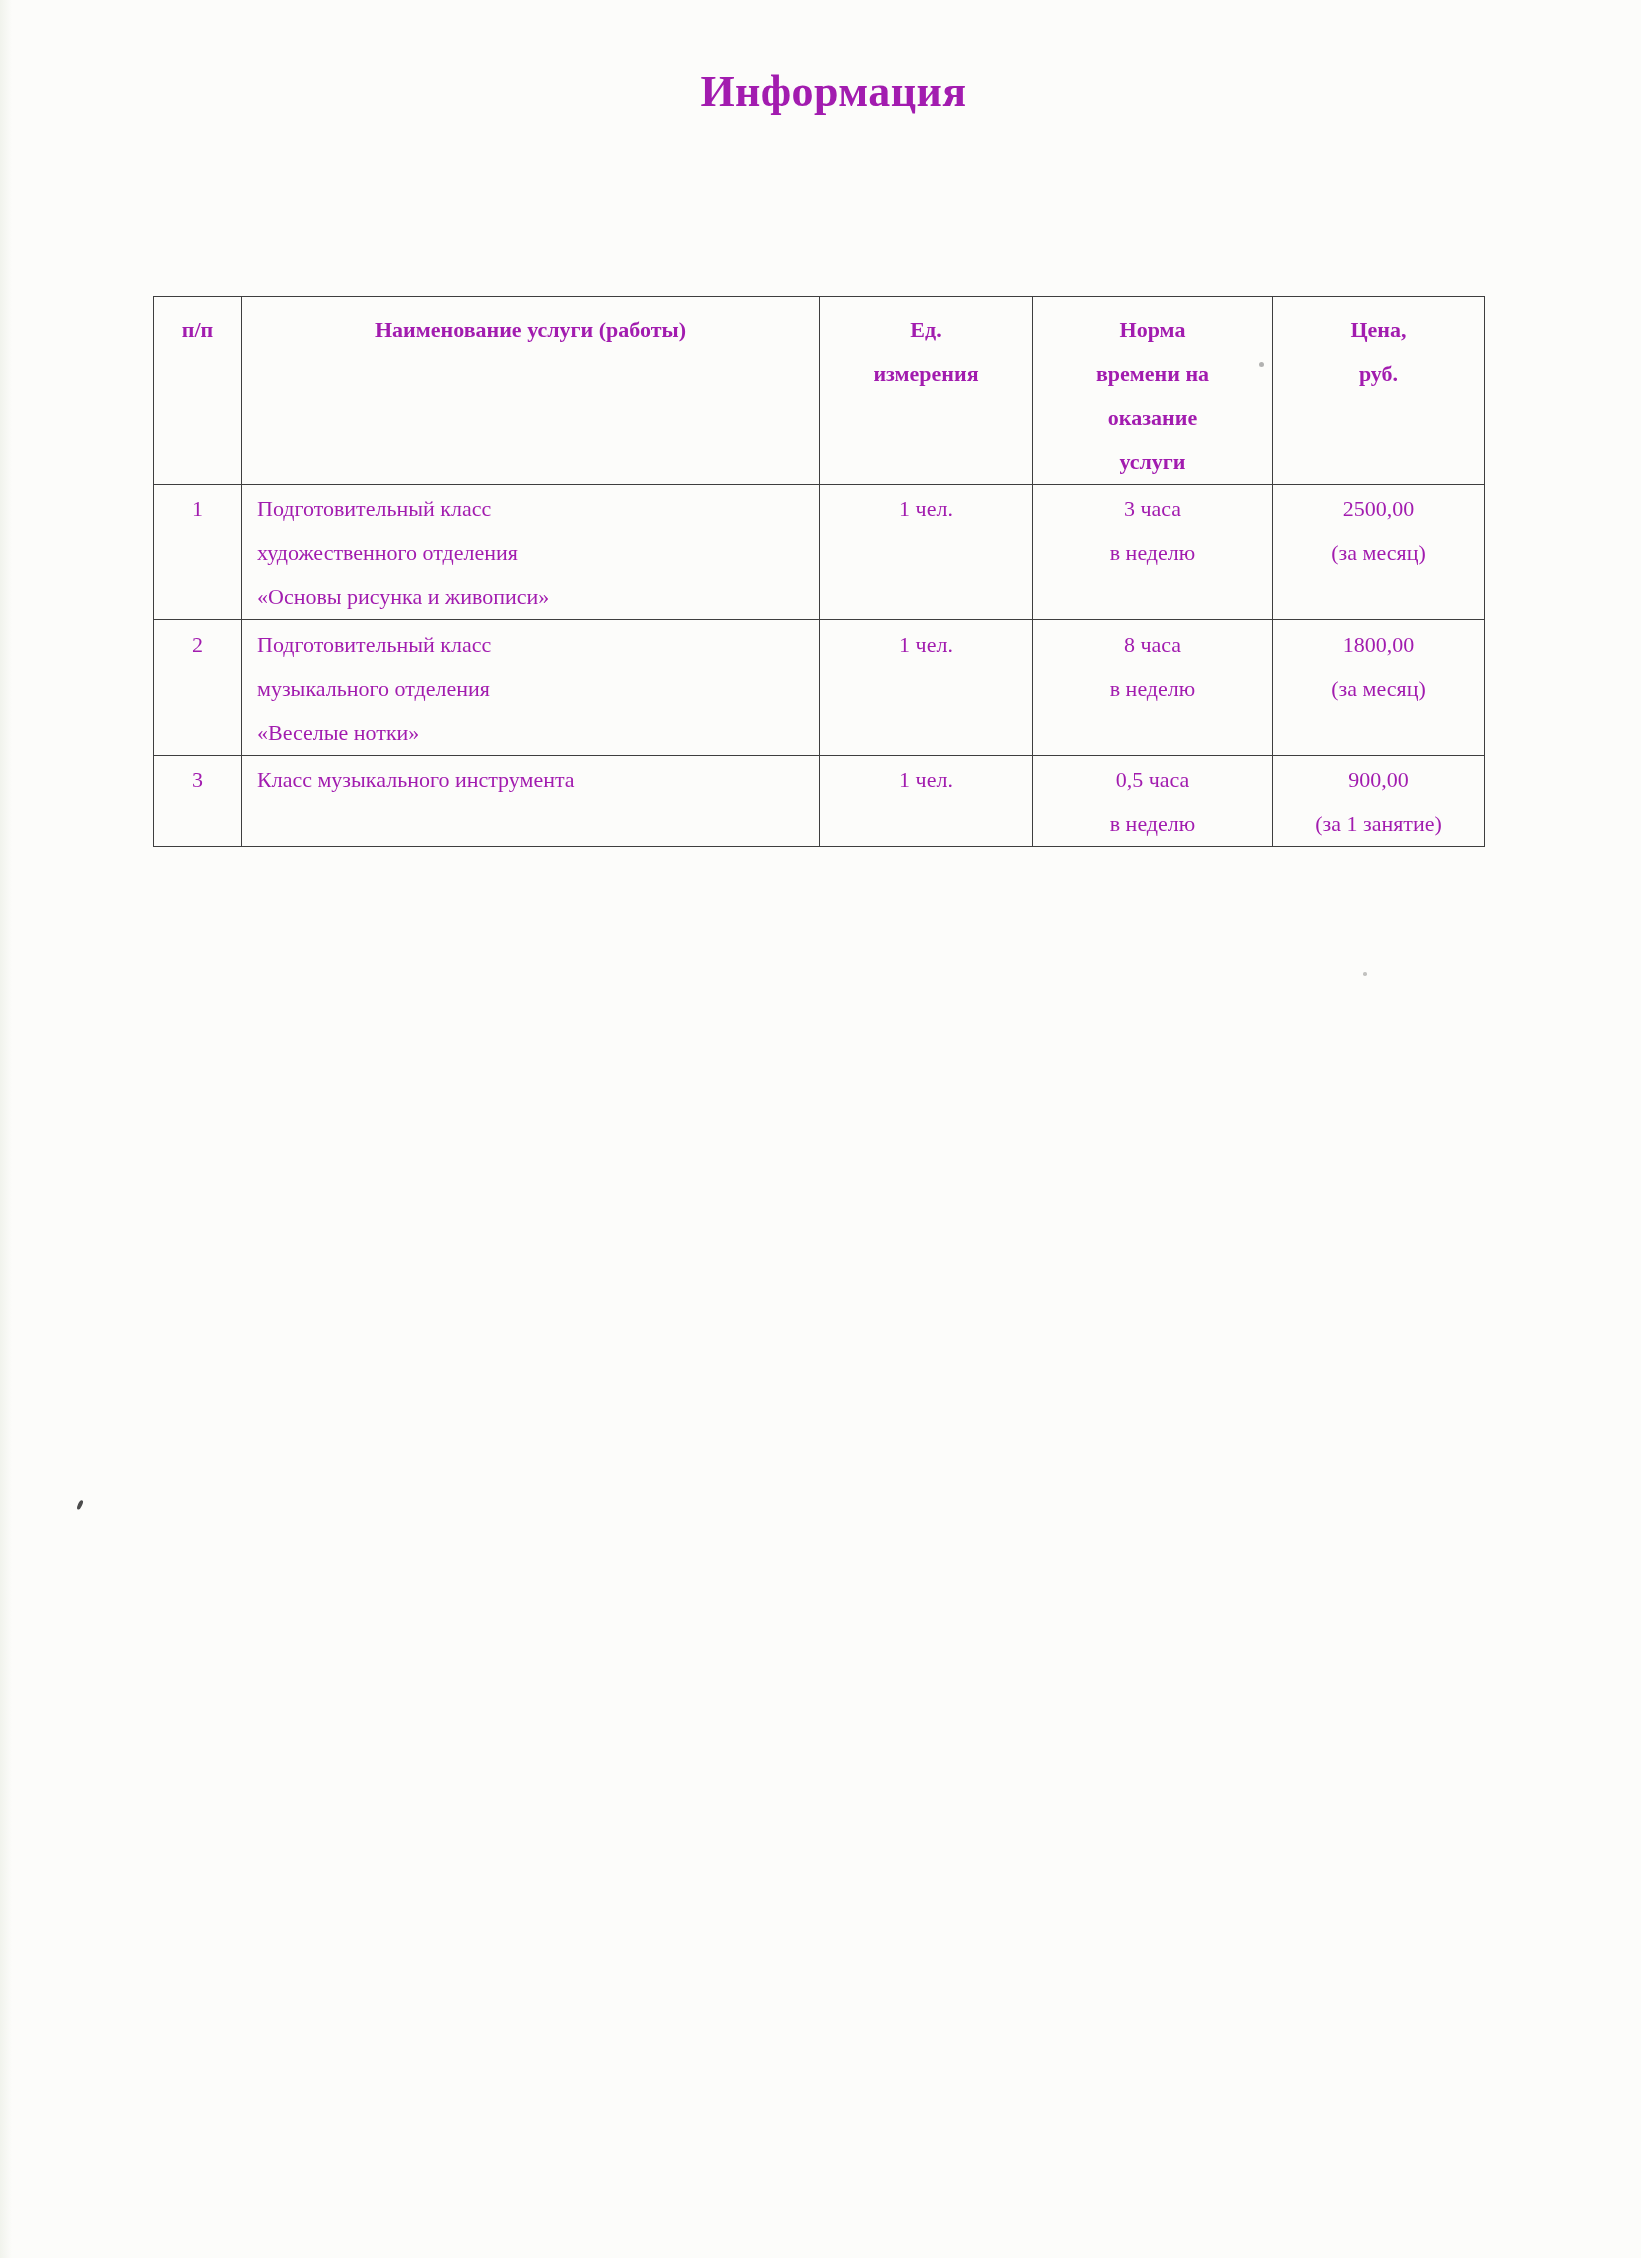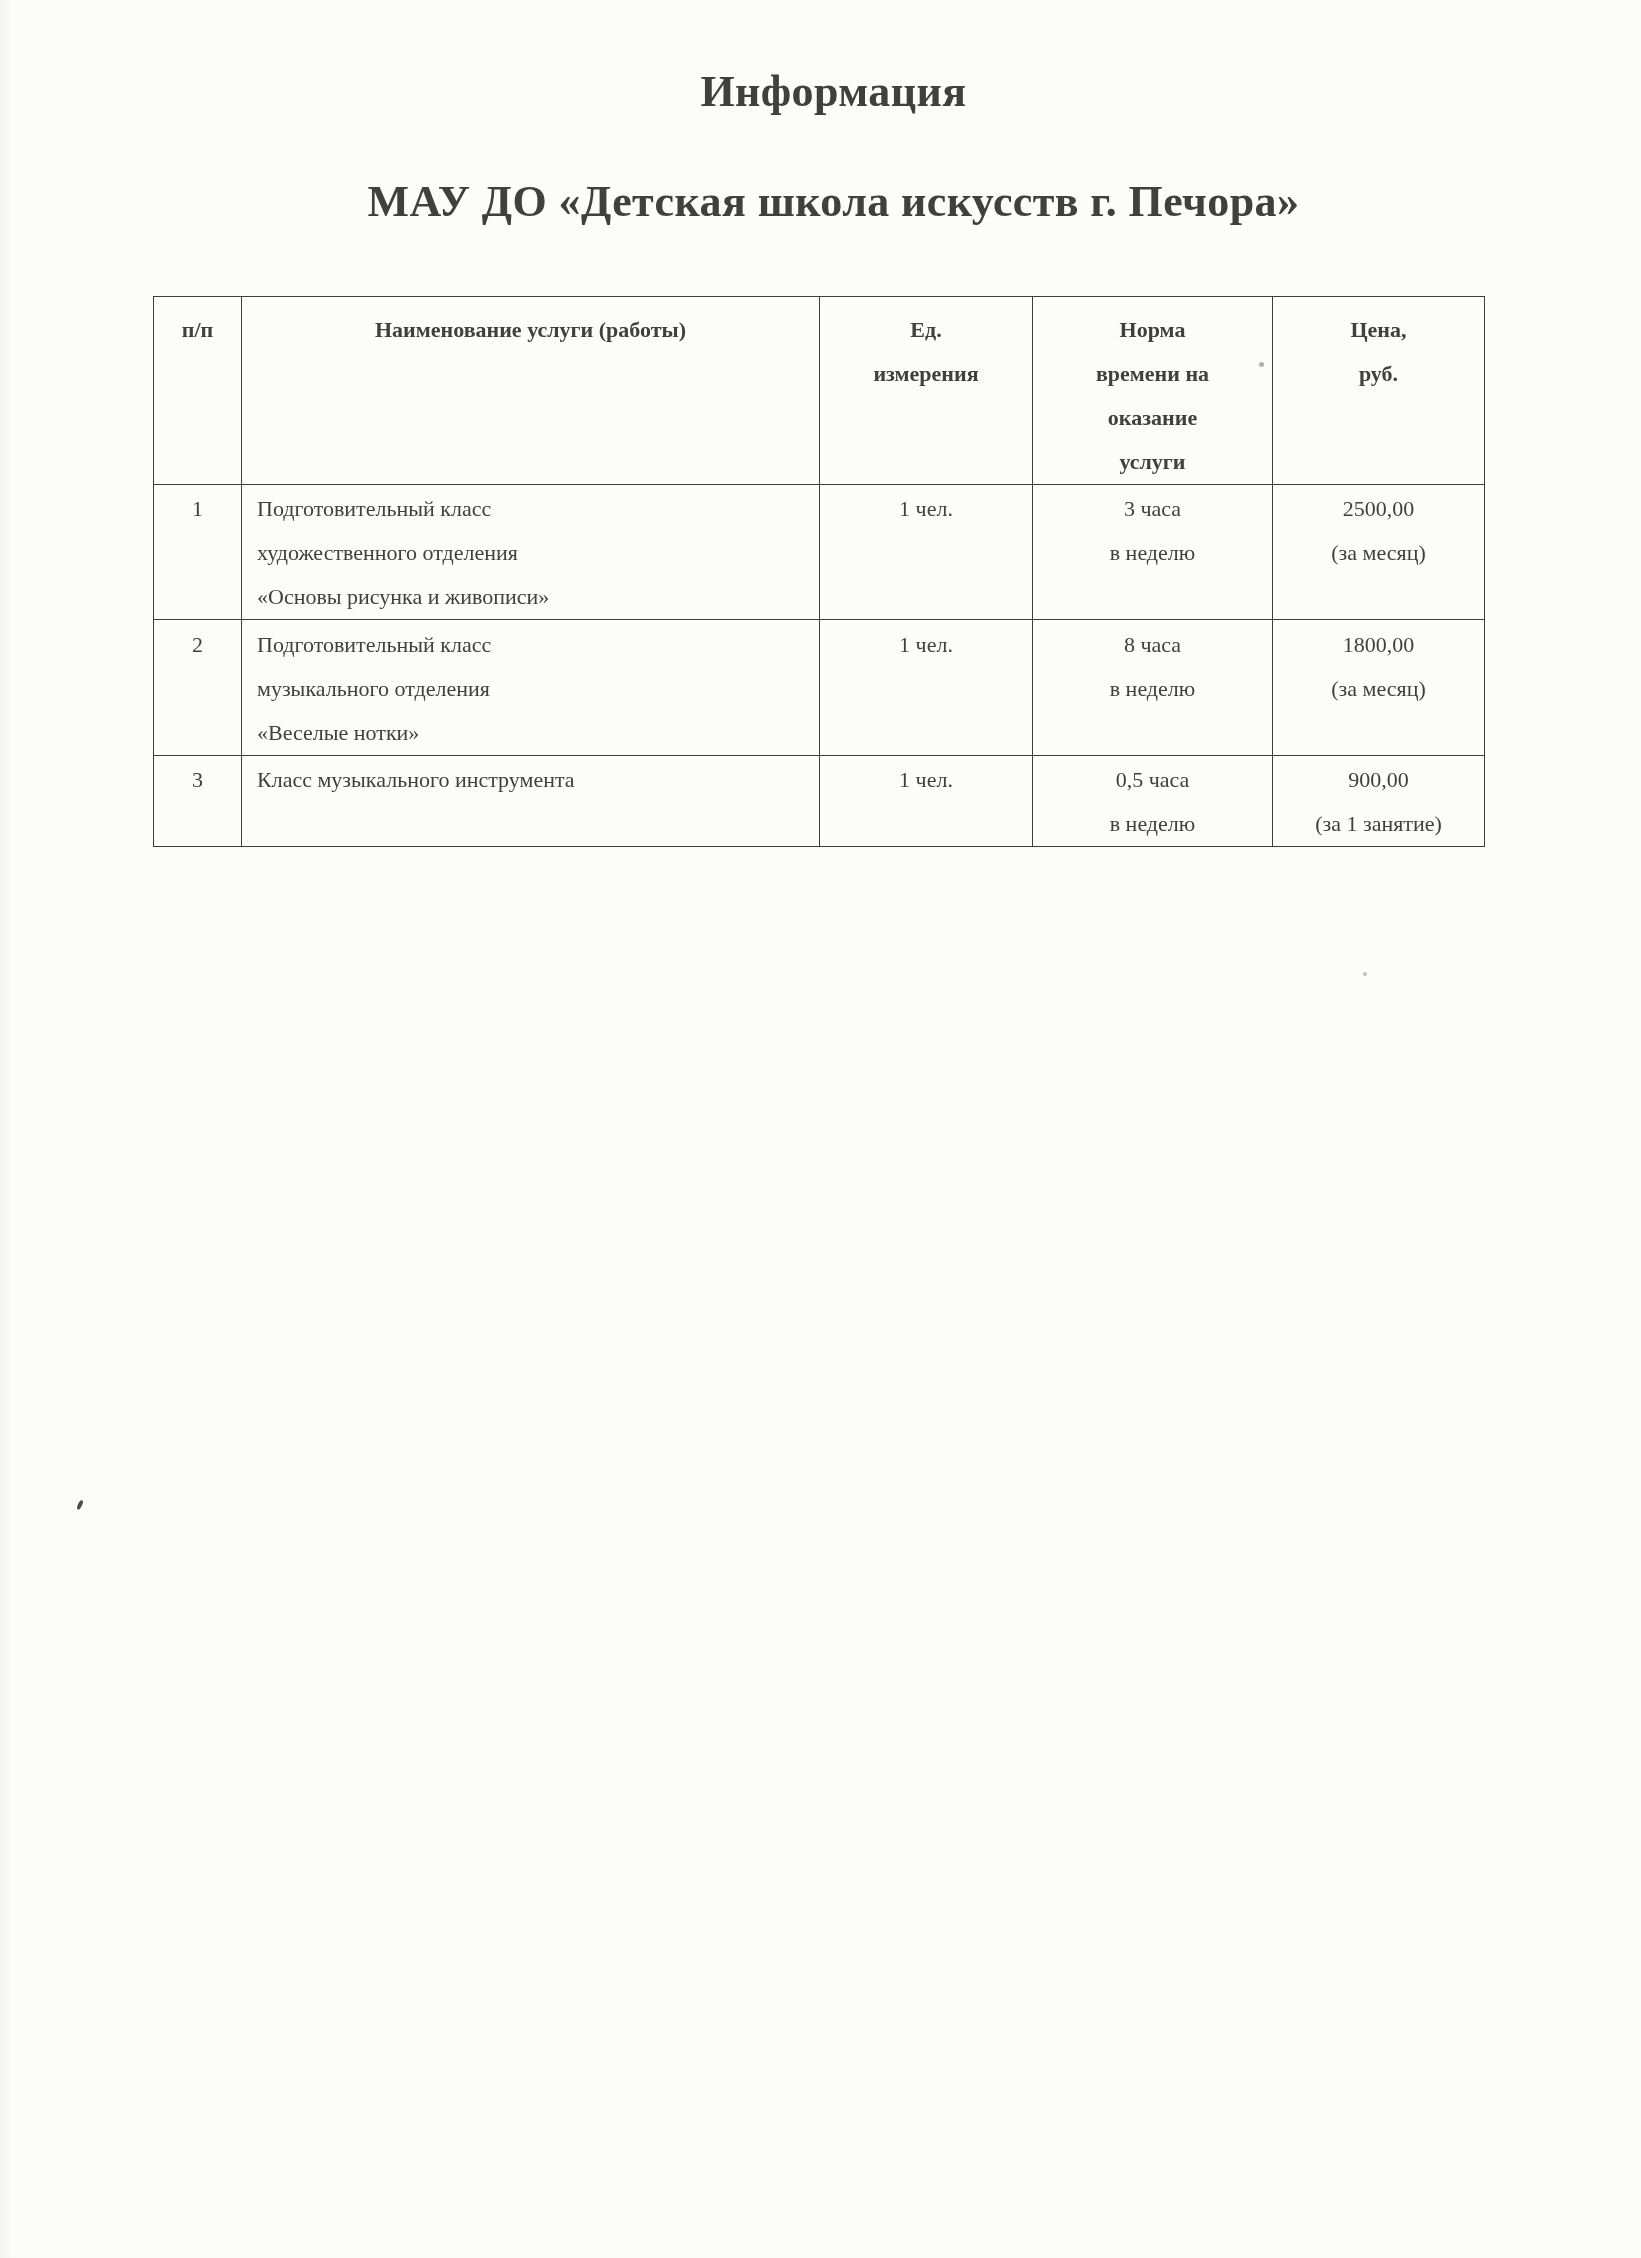--- a/index.html
+++ b/index.html
@@ -8,21 +8,21 @@
     background: #e8e8e6;
   }
   .page {
     position: relative;
     width: 1642px;
     height: 2258px;
     margin: 0 auto;
     background: #fcfcfa;
     overflow: hidden;
     font-family: "Liberation Serif", "DejaVu Serif", serif;
-    color: #404040;
+    color: #a21caf;
   }
   
   .page::before {
     content: "";
     position: absolute;
     left: 0; top: 0; bottom: 0;
     width: 12.4px;
     background: linear-gradient(to right, rgba(190,200,175,0.18), rgba(190,200,175,0));
     pointer-events: none;
   }
@@ -107,21 +107,20 @@
   }
 </style>
 </head>
 <body>
 
 <div class="page">
 
   <div class="doc-title">
     <span class="t-line">Информация</span><br>
     <br>
-    <span class="t-line">МАУ ДО «Детская школа искусств г. Печора»</span>
   </div>
 
   <table class="price-table">
     <colgroup>
       <col style="width:88px">
       <col style="width:578px">
       <col style="width:213px">
       <col style="width:240px">
       <col style="width:212px">
     </colgroup>

